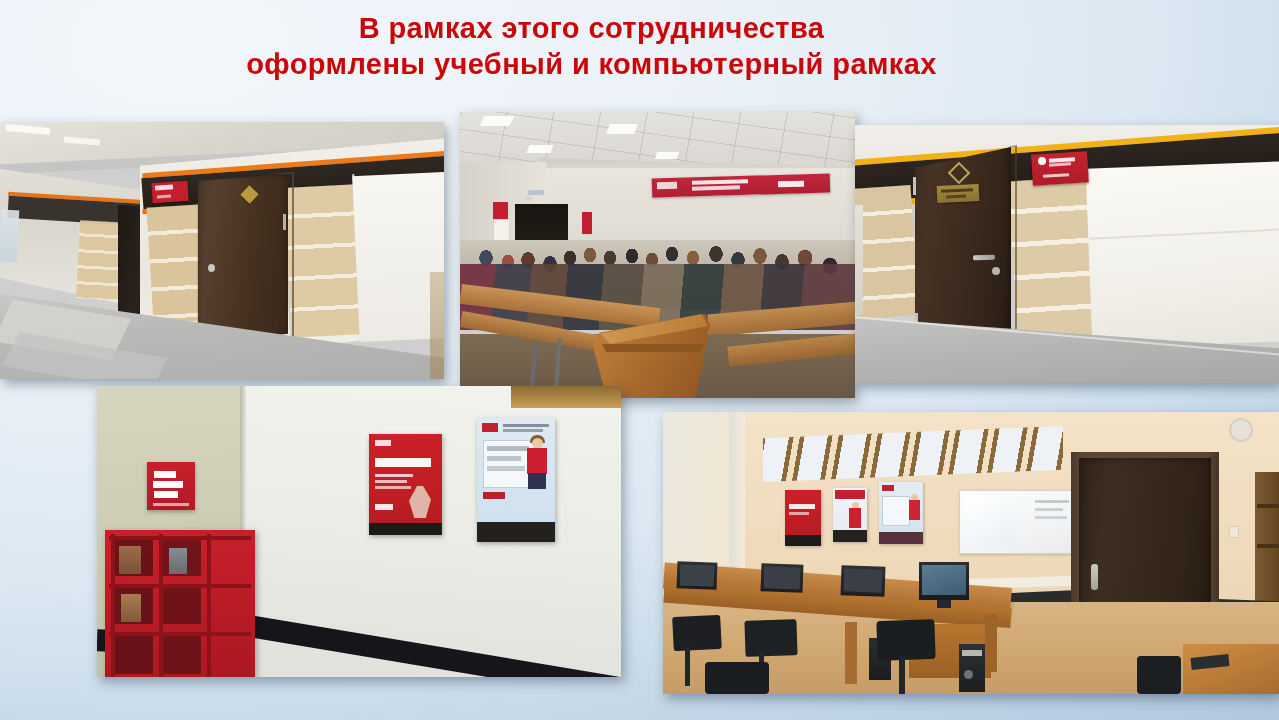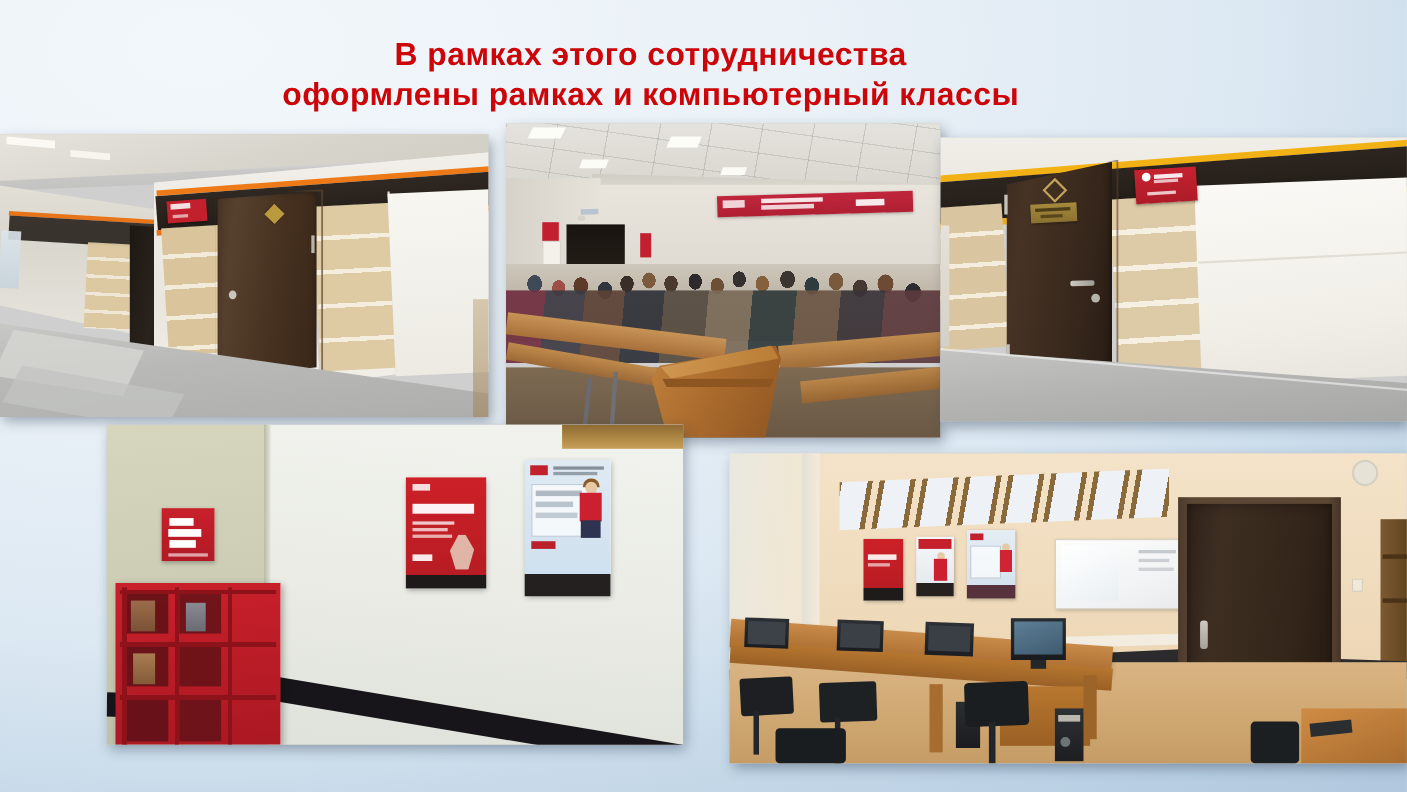--- a/index.html
+++ b/index.html
@@ -14,21 +14,21 @@
   }
   
   #slide {
     position: absolute; inset: 0;
     background:
       radial-gradient(130% 130% at 14% 6%, #f2f7fb 0%, #eaf1f7 34%, #dce8f2 58%, #c2d6e7 78%, #aec6dd 100%);
   }
   
   #title-block {
     position: absolute;
-    left: 0; top: 32px;
+    left: 0; top: 10px;
     width: 1183px;
     text-align: center;
     z-index: 5;
   }
   #title-block .line {
     color: #cc0509;
     font-weight: bold;
     font-size: 29px;
     line-height: 36px;
     letter-spacing: 0.4px;
@@ -623,21 +623,21 @@
   #p5-cab-shelf2 { left: 594px; top: 132px; width: 22px; height: 4px; background: #4a3216; }
   #p5-switch { left: 566px; top: 114px; width: 8px; height: 10px; background: #f0e8d8; border: 1px solid #d8cfbb; }
 </style>
 </head>
 <body>
 
 <div id="slide">
 
   <div id="title-block">
     <div class="line">В рамках этого сотрудничества</div>
-    <div class="line">оформлены рамках и компьютерный классы</div>
+    <div class="line">оформлены учебный и компьютерный рамках</div>
   </div>
 
   <div class="photo" id="photo-corridor-orange">
     <div class="inner">
       <div class="lyr" id="p1-ceiling"></div>
       <div class="lyr" id="p1-ceil-light-a"></div>
       <div class="lyr" id="p1-ceil-light-b"></div>
       <div class="lyr" id="p1-ceil-edge"></div>
       <div class="lyr" id="p1-wall-far"></div>
       <div class="lyr" id="p1-wall-far-or"></div>

